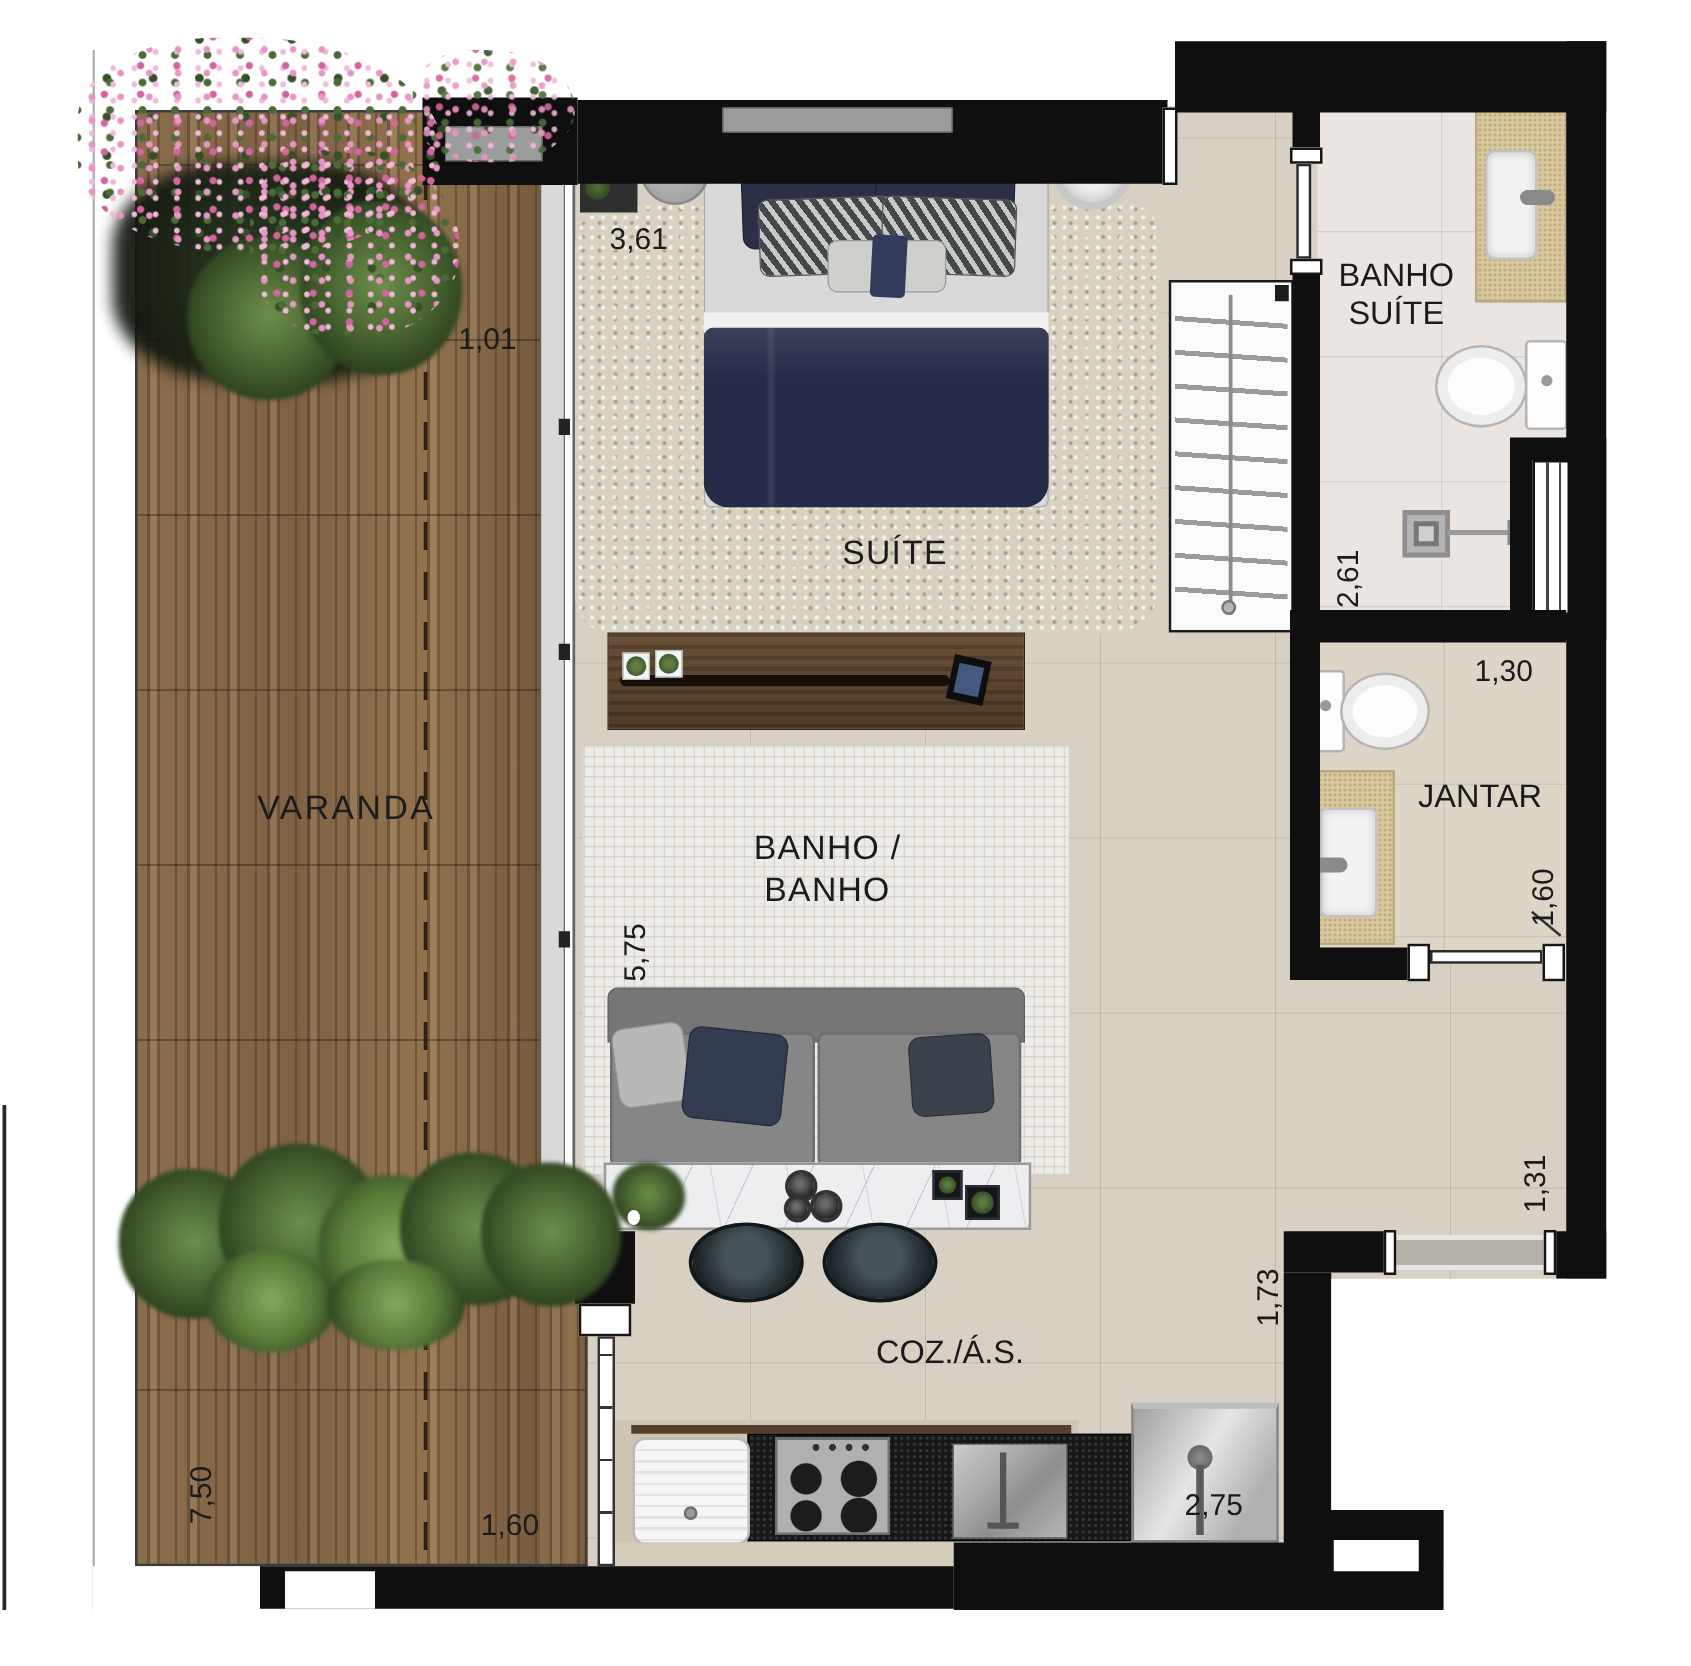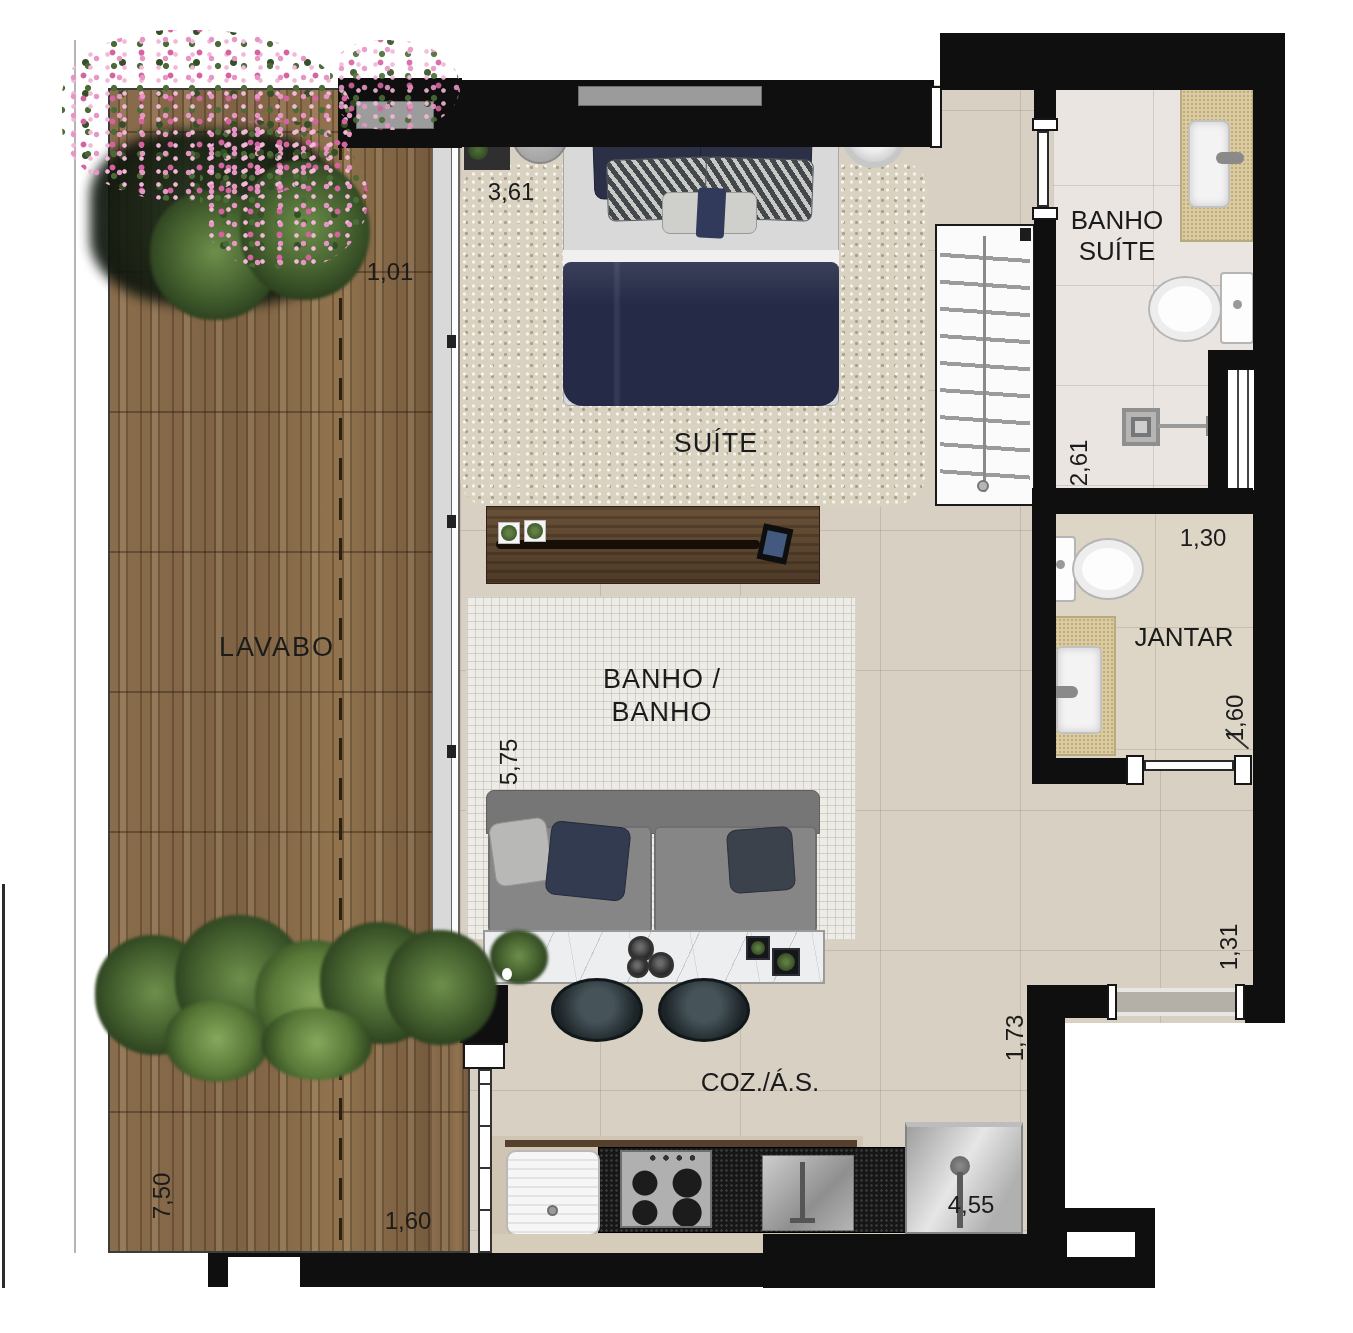--- a/index.html
+++ b/index.html
@@ -277,34 +277,34 @@
   <div class="flowers" style="left:330px;top:40px;width:130px;height:90px;opacity:.9;"></div>
 
   <div class="greenblob" style="left:95px;top:935px;width:120px;height:120px;"></div>
   <div class="greenblob" style="left:175px;top:915px;width:132px;height:132px;"></div>
   <div class="greenblob light" style="left:255px;top:940px;width:120px;height:118px;"></div>
   <div class="greenblob" style="left:320px;top:922px;width:122px;height:122px;"></div>
   <div class="greenblob" style="left:385px;top:930px;width:112px;height:115px;"></div>
   <div class="greenblob light" style="left:165px;top:1000px;width:104px;height:82px;"></div>
   <div class="greenblob light" style="left:262px;top:1008px;width:110px;height:72px;"></div>
 
-  <div class="lbl room" style="left:277px;top:647px;letter-spacing:2px;">LAVABO</div>
+  <div class="lbl room" style="left:277px;top:647px;letter-spacing:2px;">VARANDA</div>
   <div class="lbl room" style="left:716px;top:443px;">SUÍTE</div>
   <div class="lbl" style="left:1117px;top:220px;">BANHO</div>
   <div class="lbl" style="left:1117px;top:251px;">SUÍTE</div>
   <div class="lbl" style="left:1184px;top:637px;">JANTAR</div>
   <div class="lbl room" style="left:662px;top:679px;">BANHO /</div>
   <div class="lbl room" style="left:662px;top:712px;">BANHO</div>
   <div class="lbl" style="left:760px;top:1082px;">COZ./Á.S.</div>
 
   <div class="lbl dim" style="left:511px;top:192px;">3,61</div>
   <div class="lbl dim" style="left:390px;top:272px;">1,01</div>
   <div class="lbl dim v" style="left:1079px;top:463px;">2,61</div>
   <div class="lbl dim" style="left:1203px;top:538px;text-align:center;">1,30</div>
   <div class="lbl dim v" style="left:1235px;top:718px;">1,60</div>
   <div class="lbl dim v" style="left:509px;top:762px;">5,75</div>
   <div class="lbl dim v" style="left:1229px;top:947px;">1,31</div>
   <div class="lbl dim v" style="left:1015px;top:1038px;">1,73</div>
-  <div class="lbl dim" style="left:971px;top:1205px;">4,55</div>
+  <div class="lbl dim" style="left:971px;top:1205px;">2,75</div>
   <div class="lbl dim v" style="left:162px;top:1196px;">7,50</div>
   <div class="lbl dim" style="left:408px;top:1221px;">1,60</div>
 
 </div>
 
 </body></html>

